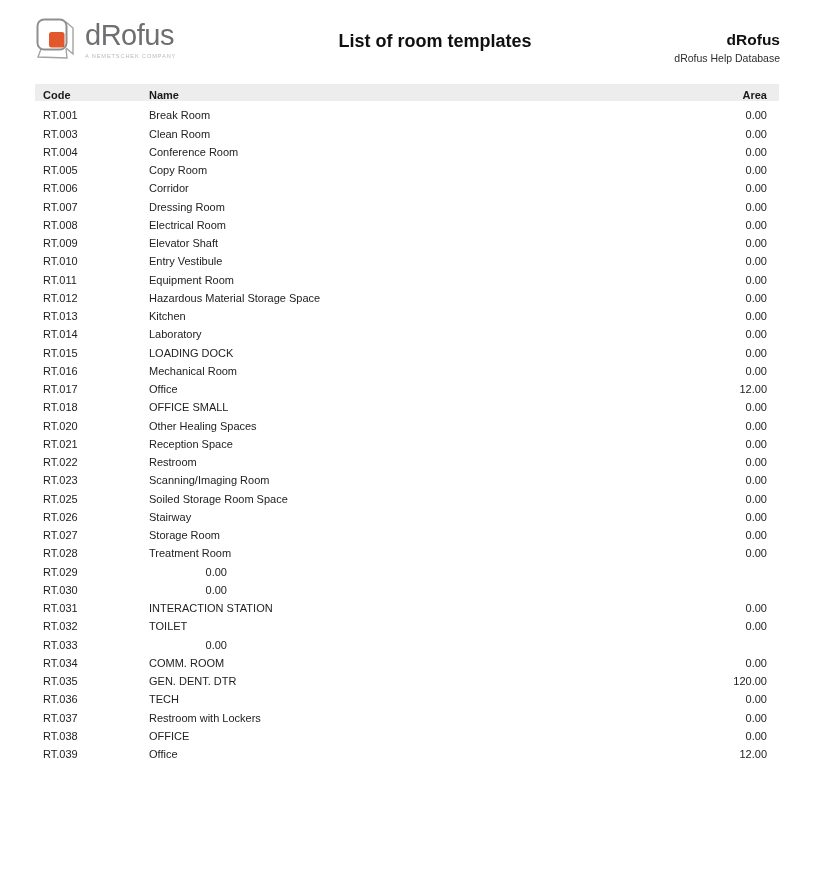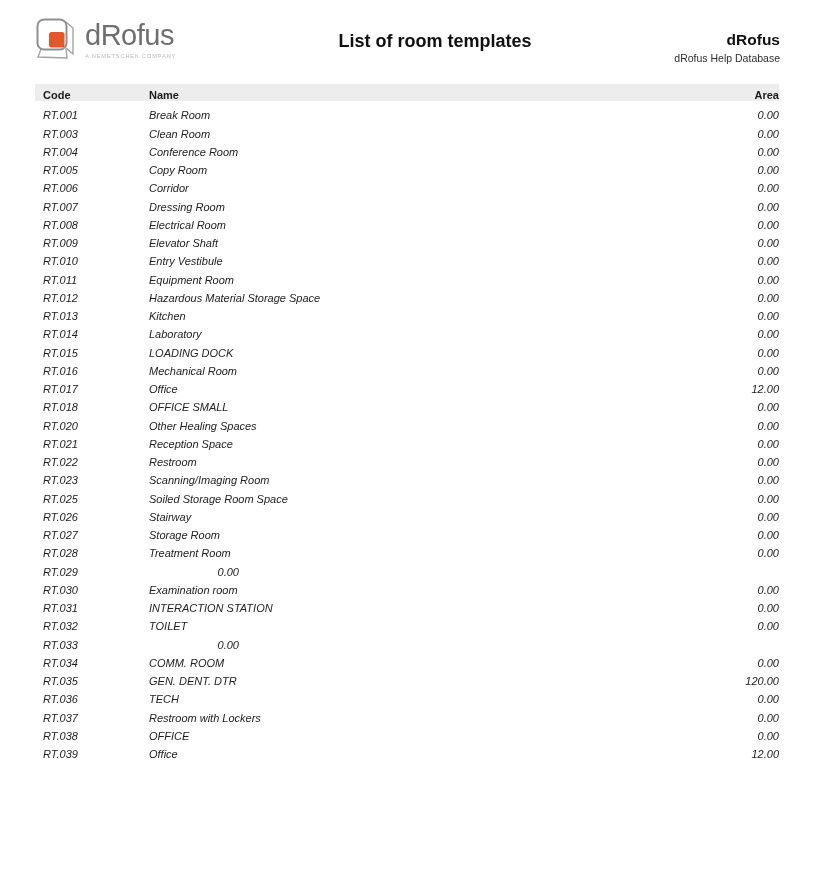--- a/index.html
+++ b/index.html
@@ -40,24 +40,24 @@
   
   .rt-table {
     position: absolute; top: 84px; left: 35px; width: 744px;
     font-size: 11px; color: #222222;
   }
   .t-row { display: flex; align-items: flex-end; }
   .t-head {
     background: #ededed; height: 17px; font-weight: 700;
     margin-bottom: 2px; color: #1a1a1a;
   }
-  .t-body .t-row { height: 18.26px; font-style: italic; }
+  .t-body .t-row { height: 18.26px; }
   .col-code { width: 114px; padding-left: 8px; }
   .col-name { flex: 1; }
-  .col-area { width: 90px; text-align: right; padding-right: 0; }
+  .col-area { width: 90px; text-align: right; padding-right: 12px; }
 </style>
 </head>
 <body>
 
 <div class="report-header">
 
   <div class="logo">
     <span class="logo-icon">
       <svg width="46" height="50" viewBox="0 0 46 50" xmlns="http://www.w3.org/2000/svg">
 
@@ -244,21 +244,20 @@
     <div class="col-area">0.00</div>
   </div>
 
   <div class="t-row">
     <div class="col-code">RT.029</div>
     <div class="col-area">0.00</div>
   </div>
 
   <div class="t-row">
     <div class="col-code">RT.030</div>
-    <div class="col-name">Examination room</div>
     <div class="col-area">0.00</div>
   </div>
 
   <div class="t-row">
     <div class="col-code">RT.031</div>
     <div class="col-name">INTERACTION STATION</div>
     <div class="col-area">0.00</div>
   </div>
 
   <div class="t-row">

